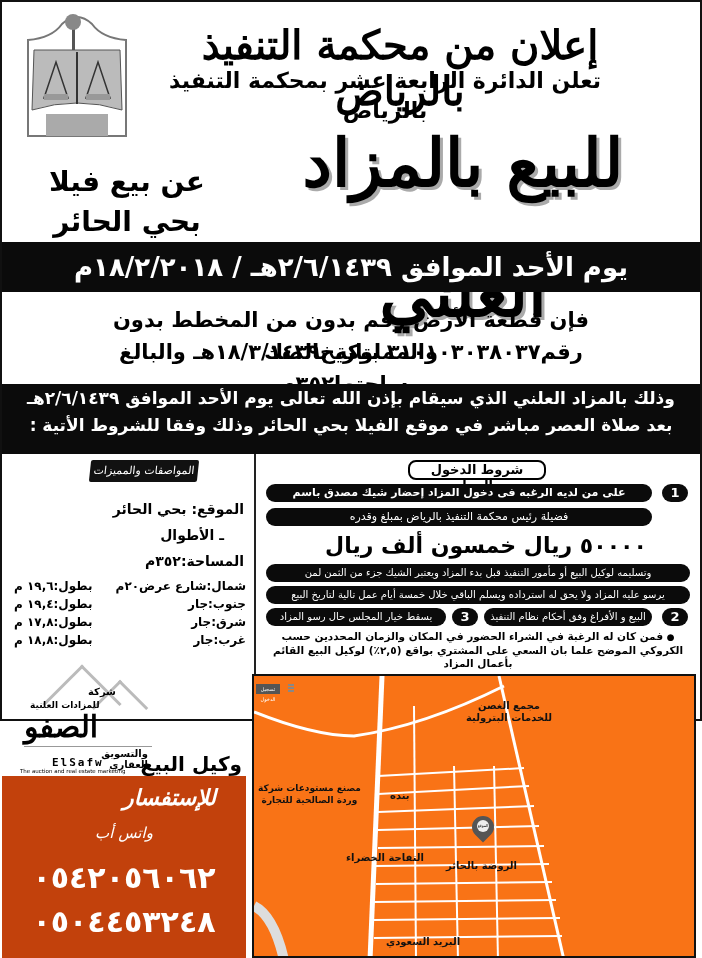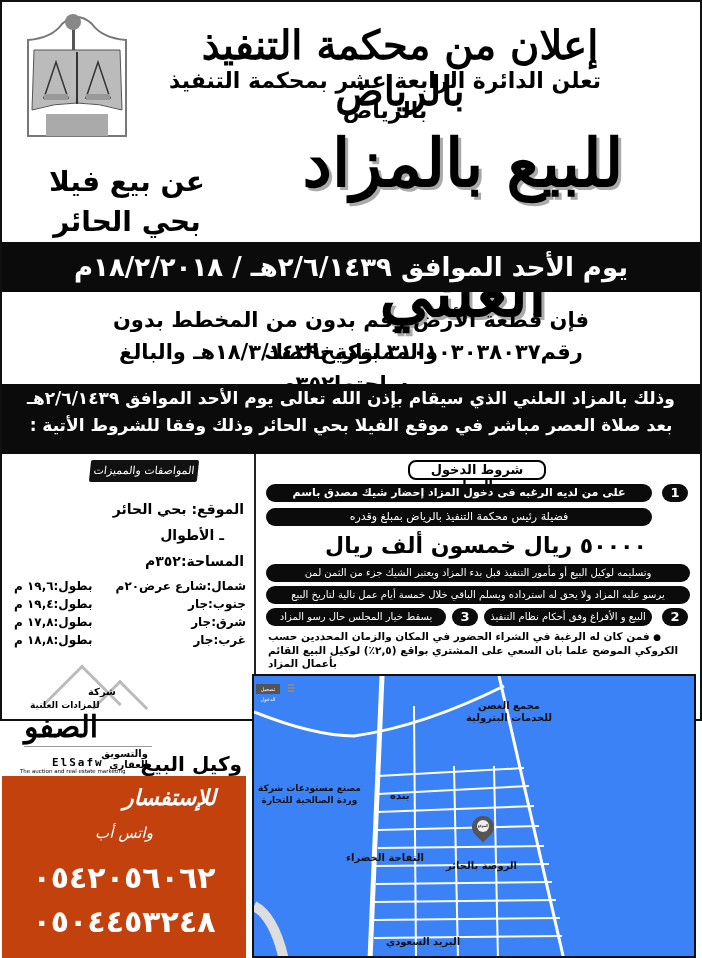--- a/index.html
+++ b/index.html
@@ -21,21 +21,21 @@
   .plot-box .l1 { position: absolute; top: 12px; right: 80px; left: 80px; line-height: 32px; }
   .plot-box .l2 { position: absolute; top: 44px; right: 80px; left: 80px; line-height: 32px; }
   .band-note { top: 382px; height: 70px; font-size: 17px; padding-top: 1px; line-height: 27px; }
 
   
   .cond { position: absolute; right: 4px; top: 456px; width: 438px; height: 210px; }
   .cond-title { position: absolute; right: 150px; top: 2px; width: 138px; height: 20px; border: 2px solid #000; border-radius: 8px; background: #fff; font-weight: bold; font-size: 13px; line-height: 16px; text-align: center; }
   .pill { position: absolute; background: #0b0b0b; color: #fff; border-radius: 10px; font-size: 11px; text-align: center; line-height: 18px; height: 18px; white-space: nowrap; overflow: hidden; }
   .num-pill { position: absolute; background: #0b0b0b; color: #fff; border-radius: 9px; font-weight: bold; font-size: 13px; text-align: center; width: 26px; height: 18px; line-height: 18px; }
   .price { position: absolute; right: 40px; top: 74px; width: 340px; text-align: center; font-weight: bold; font-size: 22px; line-height: 28px; letter-spacing: 1px; }
-  .cond-note { position: absolute; right: 8px; top: 172px; width: 420px; font-weight: bold; font-size: 10.5px; line-height: 13px; text-align: left; }
+  .cond-note { position: absolute; right: 8px; top: 172px; width: 420px; font-weight: bold; font-size: 10.5px; line-height: 13px; text-align: center; }
   .bullet { font-size: 9px; }
 
   
   .specs { position: absolute; left: 0; top: 452px; width: 262px; height: 212px; }
   .specs-tag { position: absolute; left: 88px; top: 6px; width: 108px; height: 22px; background: #111; color: #fff; font-size: 11px; line-height: 22px; text-align: center; transform: skew(-6deg); border-radius: 2px; }
   .spec-line { position: absolute; right: 20px; font-weight: bold; font-size: 14px; line-height: 22px; }
   .bnd-row { position: absolute; right: 18px; width: 240px; font-size: 12px; font-weight: bold; line-height: 16px; height: 16px; }
   .bnd-row .dir { position: absolute; right: 0; }
   .bnd-row .len { position: absolute; left: 8px; }
 
@@ -55,21 +55,21 @@
 
   
   .contact { position: absolute; left: 0; top: 774px; width: 244px; height: 182px; background: #c2410c; color: #fff; text-align: center; }
   .contact .q { position: absolute; right: 30px; top: 8px; font-family: "DejaVu Serif", serif; font-style: italic; font-weight: bold; font-size: 22px; }
   .contact .wa { position: absolute; left: 0; right: 0; top: 48px; font-family: "DejaVu Serif", serif; font-style: italic; font-size: 15px; }
   .contact .ph { position: absolute; left: 8px; right: 8px; font-weight: bold; font-size: 30px; letter-spacing: 2px; direction: ltr; }
   .contact .p1 { top: 84px; }
   .contact .p2 { top: 128px; }
 
   
-  .map { position: absolute; right: 4px; top: 672px; width: 444px; height: 284px; border: 2px solid #111; background: #3b82f6; overflow: hidden; }
+  .map { position: absolute; right: 4px; top: 672px; width: 444px; height: 284px; border: 2px solid #111; background: #f97316; overflow: hidden; }
   .map svg { position: absolute; left: 0; top: 0; }
   .map-lbl { position: absolute; font-weight: bold; font-size: 10px; color: #111; text-align: center; line-height: 12px; white-space: nowrap; }
   .map-btn { position: absolute; left: 2px; top: 8px; width: 24px; height: 10px; background: #555; color: #fff; font-size: 5px; text-align: center; line-height: 10px; }
   .map-menu { position: absolute; left: 34px; top: 8px; width: 6px; height: 8px; border-top: 2px solid #888; border-bottom: 2px solid #888; }
   .map-menu::after { content: ""; position: absolute; left: 0; top: 1px; width: 6px; height: 2px; background: #888; }
   .pin { position: absolute; left: 218px; top: 140px; width: 22px; height: 22px; background: #555; border-radius: 50% 50% 50% 0; transform: rotate(-45deg); }
   .pin-in { position: absolute; left: 223px; top: 144px; width: 12px; height: 12px; border-radius: 50%; background: #eee; font-size: 4px; line-height: 12px; text-align: center; }
 
   .vrule { position: absolute; left: 252px; top: 452px; width: 2px; height: 506px; background: #222; }
 </style>

